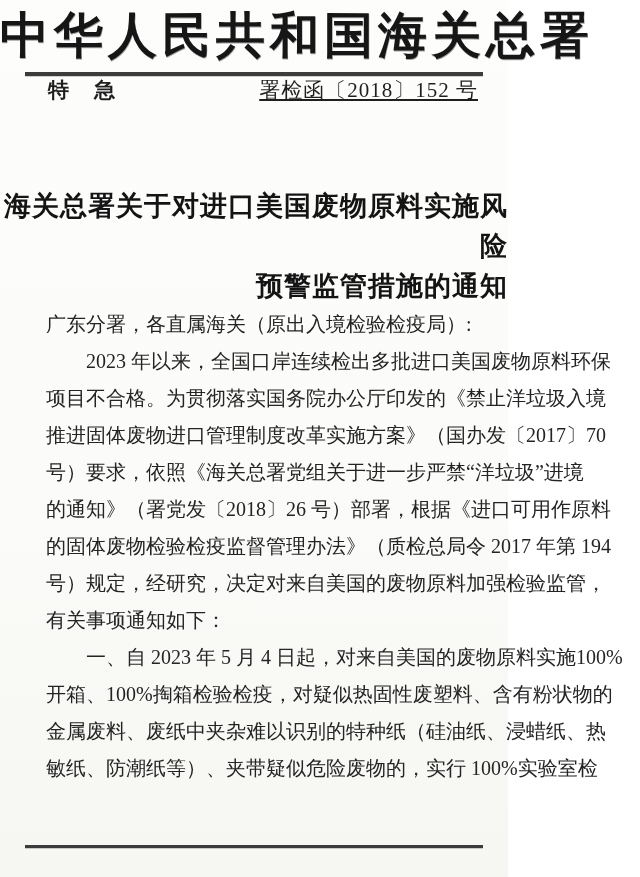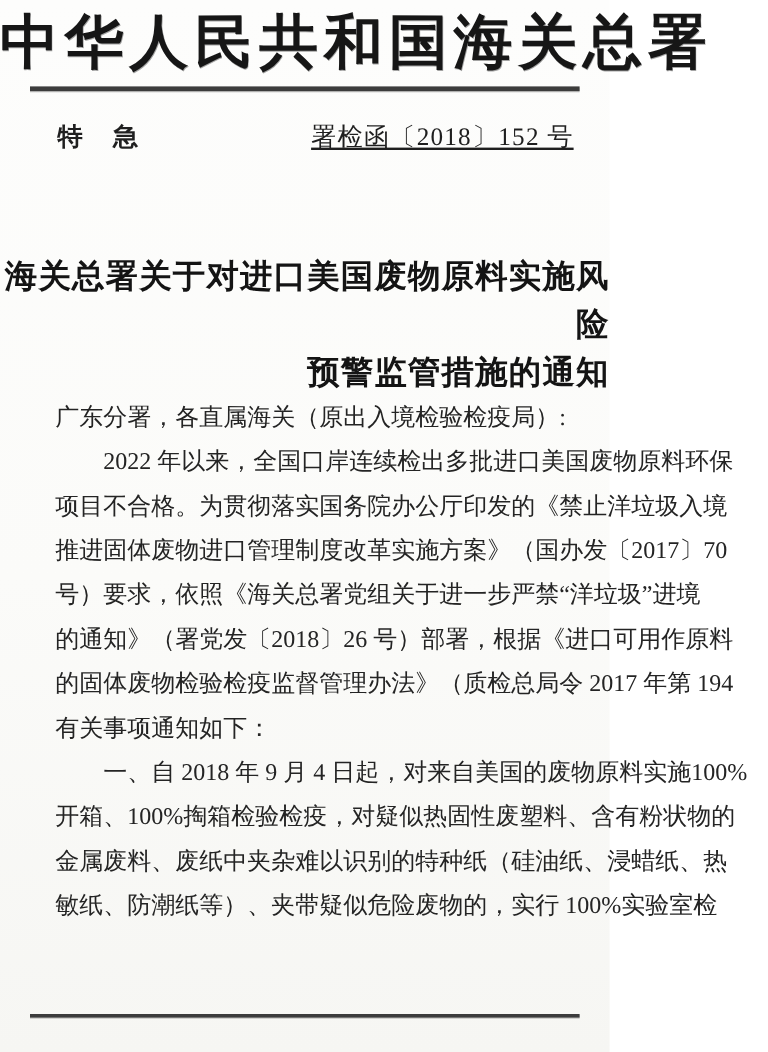--- a/index.html
+++ b/index.html
@@ -37,21 +37,20 @@
     background:var(--rule-color);
     box-shadow:0 1px 0 rgba(0,0,0,0.18);
   }
   .top-rule{
     margin:6px 25px 0 25px;
   }
   .meta-row{
     display:flex;
     justify-content:space-between;
     align-items:baseline;
-    margin-top:24px;
     padding:0 30px 0 48px;
   }
   .urgency{
     font-size:21px;
     font-weight:bold;
     letter-spacing:2px;
     word-spacing:16px;
     white-space:pre;
   }
   .doc-number{
@@ -101,30 +100,31 @@
     <h2 class="doc-title">
       <span class="title-line">海关总署关于对进口美国废物原料实施风险</span>
       <span class="title-line">预警监管措施的通知</span>
     </h2>
 
     <section class="doc-body" id="doc-body">
         <div class="paragraph">
           <div class="body-line">广东分署，各直属海关（原出入境检验检疫局）:</div>
         </div>
         <div class="paragraph indent">
-          <div class="body-line">2022 年以来，全国口岸连续检出多批进口美国废物原料环保</div>
+          <div class="body-line">2023 年以来，全国口岸连续检出多批进口美国废物原料环保</div>
           <div class="body-line">项目不合格。为贯彻落实国务院办公厅印发的《禁止洋垃圾入境</div>
           <div class="body-line">推进固体废物进口管理制度改革实施方案》（国办发〔2017〕70</div>
           <div class="body-line">号）要求，依照《海关总署党组关于进一步严禁“洋垃圾”进境</div>
           <div class="body-line">的通知》（署党发〔2018〕26 号）部署，根据《进口可用作原料</div>
           <div class="body-line">的固体废物检验检疫监督管理办法》（质检总局令 2017 年第 194</div>
+          <div class="body-line">号）规定，经研究，决定对来自美国的废物原料加强检验监管，</div>
           <div class="body-line">有关事项通知如下：</div>
         </div>
         <div class="paragraph indent">
-          <div class="body-line">一、自 2018 年 9 月 4 日起，对来自美国的废物原料实施100%</div>
+          <div class="body-line">一、自 2023 年 5 月 4 日起，对来自美国的废物原料实施100%</div>
           <div class="body-line">开箱、100%掏箱检验检疫，对疑似热固性废塑料、含有粉状物的</div>
           <div class="body-line">金属废料、废纸中夹杂难以识别的特种纸（硅油纸、浸蜡纸、热</div>
           <div class="body-line">敏纸、防潮纸等）、夹带疑似危险废物的，实行 100%实验室检</div>
         </div>
       </section>
   </main>
 
   <footer>
     <div class="rule bottom-rule"></div>
   </footer>

